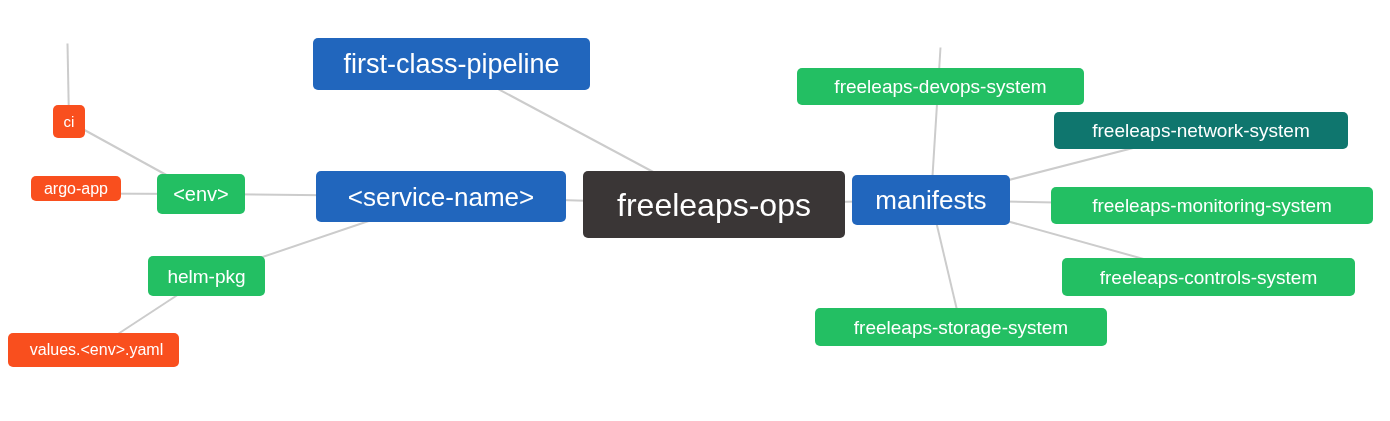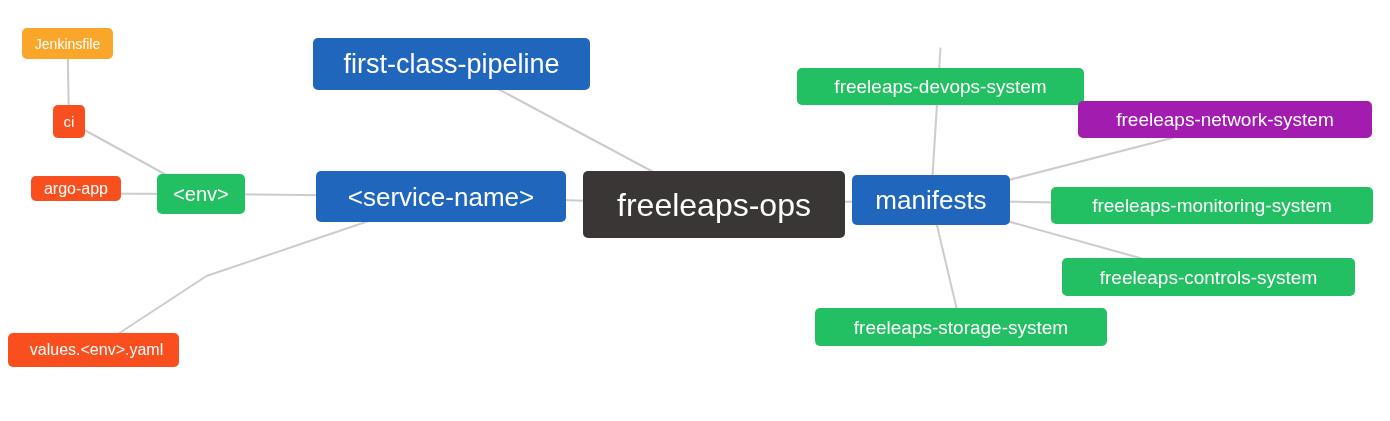--- a/index.html
+++ b/index.html
@@ -56,22 +56,22 @@
       <line x1="931" y1="200" x2="1212" y2="205.5" stroke="#CCCCCC" stroke-width="2"></line>
       <line x1="931" y1="200" x2="1208.5" y2="277" stroke="#CCCCCC" stroke-width="2"></line>
       <line x1="931" y1="200" x2="961" y2="327" stroke="#CCCCCC" stroke-width="2"></line>
     </svg>
 
 <div class="node" style="left: 583px; top: 171px; width: 262px; height: 67px; font-size: 32px; background: rgb(58, 54, 54); color: rgb(255, 255, 255);">freeleaps-ops</div>
     <div class="node" style="left: 313px; top: 38px; width: 277px; height: 52px; font-size: 27px; background: rgb(33, 102, 189); color: rgb(255, 255, 255);">first-class-pipeline</div>
     <div class="node" style="left: 316px; top: 171px; width: 250px; height: 51px; font-size: 26px; background: rgb(33, 102, 189); color: rgb(255, 255, 255);">&lt;service-name&gt;</div>
     <div class="node" style="left: 852px; top: 175px; width: 158px; height: 50px; font-size: 26px; background: rgb(33, 102, 189); color: rgb(255, 255, 255);">manifests</div>
     <div class="node" style="left: 157px; top: 174px; width: 88px; height: 40px; font-size: 20px; background: rgb(35, 191, 99); color: rgb(255, 255, 255);">&lt;env&gt;</div>
+    <div class="node" style="left: 148px; top: 256px; width: 117px; height: 40px; font-size: 19px; background: rgb(35, 191, 99); color: rgb(255, 255, 255);">helm-pkg</div>
     <div class="node" style="left: 53px; top: 105px; width: 32px; height: 33px; font-size: 15px; background: rgb(249, 79, 30); color: rgb(255, 255, 255);">ci</div>
     <div class="node" style="left: 31px; top: 176px; width: 90px; height: 25px; font-size: 16px; background: rgb(249, 79, 30); color: rgb(255, 255, 255);">argo-app</div>
     <div class="node" style="left: 8px; top: 333px; width: 171px; height: 34px; font-size: 16px; background: rgb(249, 79, 30); color: rgb(255, 255, 255); padding-left: 6px;">values.&lt;env&gt;.yaml</div>
-    <div class="node" style="left: 22px; top: 28px; width: 91px; height: 31px; font-size: 14px; background: rgb(249, 166, 43); color: rgb(255, 255, 255);">Jenkinsfile</div>
     <div class="node" style="left: 797px; top: 29px; width: 287px; height: 37px; font-size: 19px; background: rgb(35, 191, 99); color: rgb(255, 255, 255); margin-top: 39px;">freeleaps-devops-system</div>
-    <div class="node" style="left: 1054px; top: 101px; width: 294px; height: 37px; font-size: 19px; background: #a21caf; color: rgb(255, 255, 255); margin-left: 24px;">freeleaps-network-system</div>
+    <div class="node" style="left: 1054px; top: 112px; width: 294px; height: 37px; font-size: 19px; background: #0f766e; color: rgb(255, 255, 255);">freeleaps-network-system</div>
     <div class="node" style="left: 1051px; top: 187px; width: 322px; height: 37px; font-size: 19px; background: rgb(35, 191, 99); color: rgb(255, 255, 255);">freeleaps-monitoring-system</div>
     <div class="node" style="left: 1062px; top: 258px; width: 293px; height: 38px; font-size: 19px; background: rgb(35, 191, 99); color: rgb(255, 255, 255);">freeleaps-controls-system</div>
     <div class="node" style="left: 815px; top: 308px; width: 292px; height: 38px; font-size: 19px; background: rgb(35, 191, 99); color: rgb(255, 255, 255);">freeleaps-storage-system</div>
   </div>
 
 </body></html>

